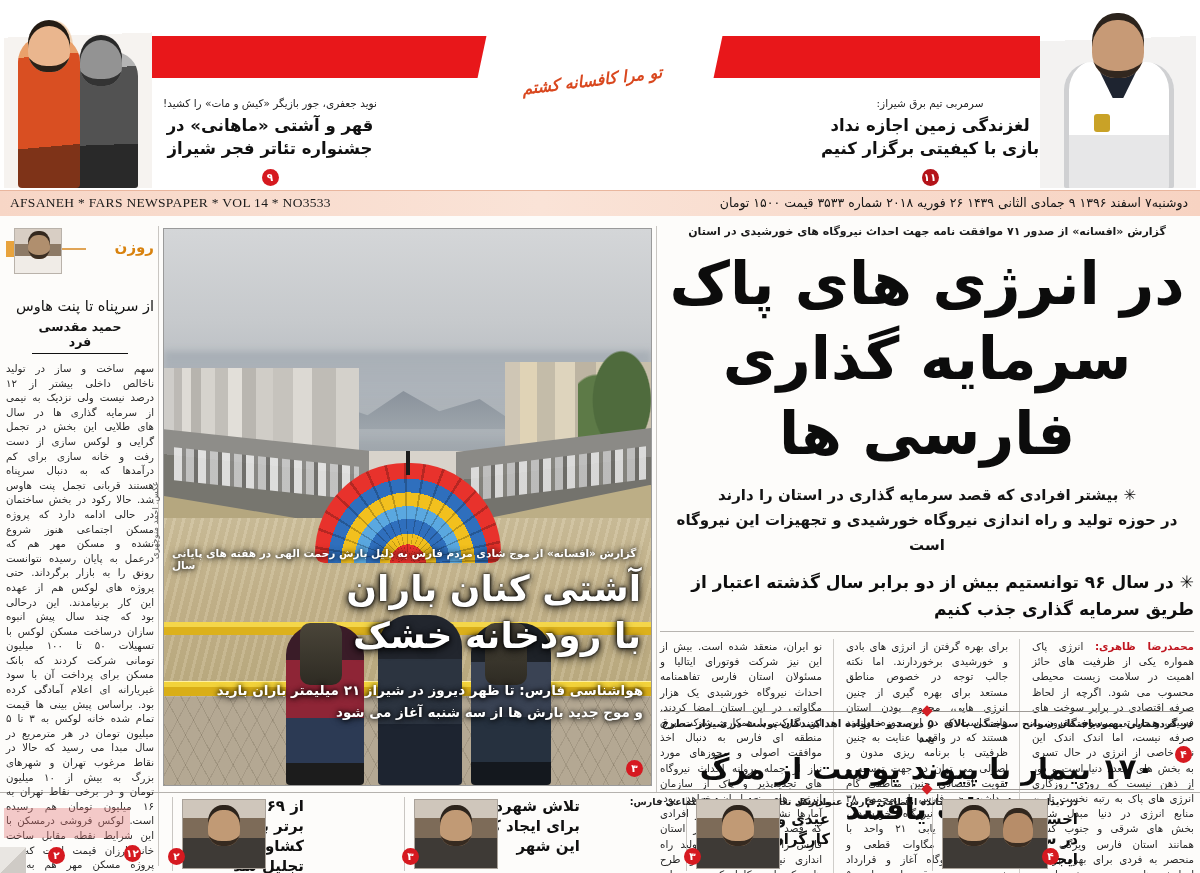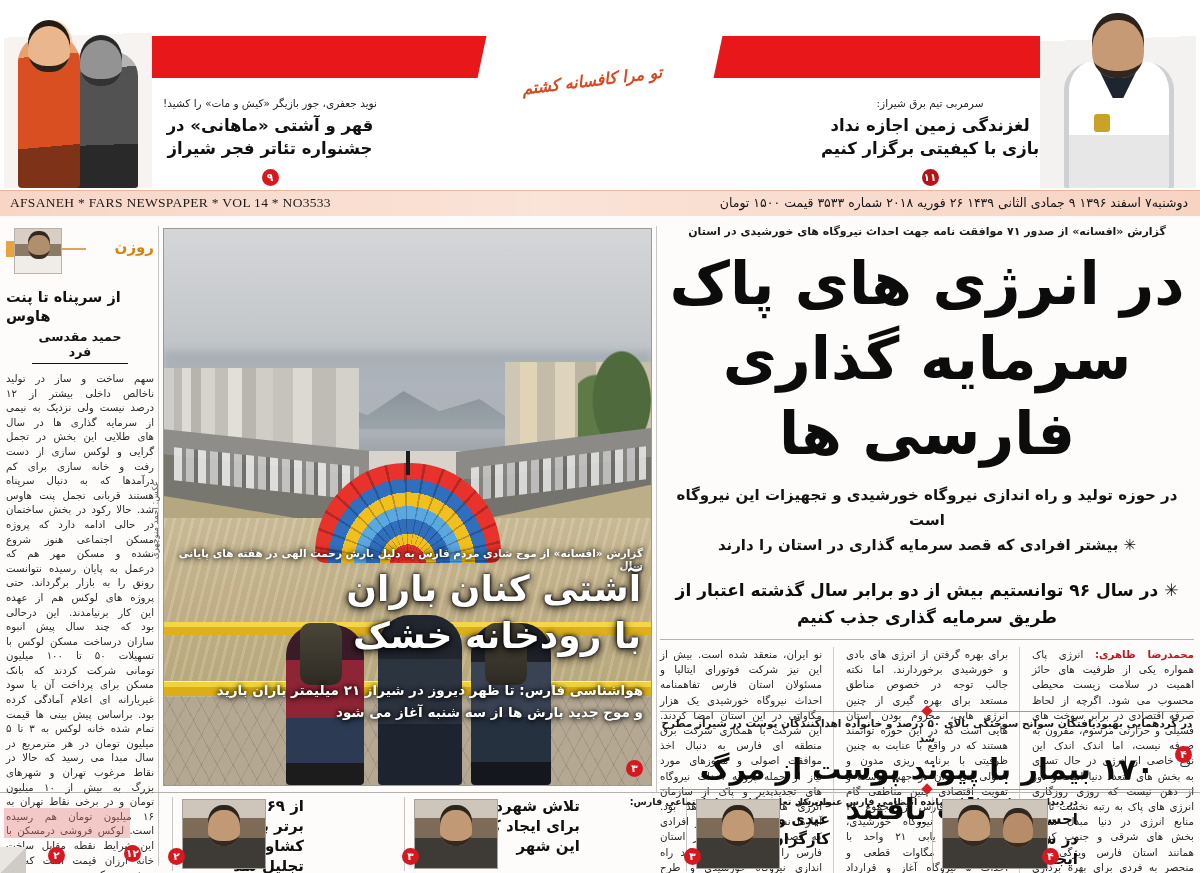--- a/index.html
+++ b/index.html
@@ -193,22 +193,22 @@
     position: absolute; left: 8px; top: 0; width: 48px; height: 46px;
     background: linear-gradient(180deg, #d8cec4 0 34%, #8d7a66 34% 62%, #f0ece7 62% 100%);
     border: 1px solid #b9b2aa;
   }
   .op-photo:after {
     content: ""; position: absolute; left: 13px; top: 6px;
     width: 22px; height: 24px; background: #b08f6e; border-radius: 46%;
     box-shadow: inset 0 -7px 0 -3px #3c2f23, 0 -4px 0 0 #33281e;
   }
   .op-title {
-    text-align: left; font-size: 14.5px; font-weight: bold;
-    color: #111; margin-top: 4px; line-height: 19px;
+    text-align: right; font-size: 14.5px; font-weight: normal;
+    color: #111; margin-top: 13px; line-height: 19px;
   }
   .op-author {
     text-align: center; font-size: 12.5px; font-weight: bold;
     color: #111; margin-top: 3px; padding-bottom: 4px;
     border-bottom: 1px solid #111; width: 96px; margin-left: auto; margin-right: auto;
   }
   .op-body {
     margin-top: 8px;
     font-size: 10.2px; line-height: 14.6px; color: #2a2a2a;
     text-align: justify; text-align-last: justify;
@@ -364,21 +364,21 @@
   .backpack {
     position: absolute; bottom: 18%; width: 42px; height: 62px;
     background: linear-gradient(180deg,#4a4539,#2e2b23);
     border-radius: 10px;
   }
   .bp1 { left: 28%; }
   .bp3 { left: 66%; }
 
   .photo-kicker {
     position: absolute; left: 0; top: 318px; width: 100%;
-    direction: rtl; text-align: right;
+    direction: rtl; text-align: left;
     font-size: 10.5px; font-weight: bold; color: #fff;
     text-shadow: 0 0 4px rgba(0,0,0,.95), 0 0 9px rgba(0,0,0,.8);
     padding: 0 8px;
   }
   .photo-headline {
     position: absolute; right: 10px; top: 336px;
     direction: rtl; text-align: right;
     font-size: 36px; font-weight: bold; color: #fff; line-height: 47px;
     text-shadow: 0 0 5px rgba(0,0,0,.95), 0 2px 10px rgba(0,0,0,.9), 0 0 2px #000;
     letter-spacing: -1px;
@@ -404,22 +404,22 @@
   .lead-title {
     text-align: center; font-size: 59px; font-weight: bold;
     color: #0c0c0c; line-height: 75px; margin-top: 6px;
     letter-spacing: -2px;
   }
   .lead-bullet {
     text-align: center; font-size: 15px; font-weight: bold;
     color: #141414; line-height: 25px; margin-top: 12px;
   }
   .lead-bullet2 {
-    text-align: center; font-size: 17px; font-weight: bold;
-    color: #0e0e0e; line-height: 27px; margin-top: 19px;
+    font-size: 17px; font-weight: bold;
+    color: #0e0e0e; line-height: 27px; margin-top: 11px;
   }
   .lead-rule { height: 1px; background: #b7b4b0; margin: 8px 0 7px; }
 
   .lead-cols {
     display: flex; flex-direction: row; gap: 12px;
     margin-top: 6px; direction: rtl;
   }
   .lead-col {
     flex: 1;
     font-size: 10.3px; line-height: 15.2px; color: #262626;
@@ -616,22 +616,22 @@
     <span class="pg-badge photo-badge">۳</span>
   </div>
 
   <div class="lead">
     <div class="lead-kicker">گزارش «افسانه» از صدور ۷۱ موافقت نامه جهت احداث نیروگاه های خورشیدی در استان</div>
     <div class="lead-title">
       <div>در انرژی های پاک</div>
       <div>سرمایه گذاری فارسی ها</div>
     </div>
     <div class="lead-bullet">
+      <div>✳ بیشتر افرادی که قصد سرمایه گذاری در استان را دارند</div>
       <div>در حوزه تولید و راه اندازی نیروگاه خورشیدی و تجهیزات این نیروگاه است</div>
-      <div>✳ بیشتر افرادی که قصد سرمایه گذاری در استان را دارند</div>
     </div>
     <div class="lead-bullet2">✳ در سال ۹۶ توانستیم بیش از دو برابر سال گذشته اعتبار از طریق سرمایه گذاری جذب کنیم</div>
     <div class="lead-rule"></div>
 
     <div class="lead-cols">
       <div class="lead-col">
         <span class="byline">محمدرضا ظاهری:</span>
         <span>انرژی پاک همواره یکی از ظرفیت های حائز اهمیت در سلامت زیست محیطی محسوب می شود. اگرچه از لحاظ صرفه اقتصادی در برابر سوخت های فسیلی و حرارتی مرسوم، مقرون به صرفه نیست، اما اندک اندک این نوع خاصی از انرژی در حال تسری به بخش های متعدد دنیا است و دور از ذهن نیست که روزی روزگاری انرژی های پاک به رتبه نخست تامین منابع انرژی در دنیا مبدل شوند. بخش های شرقی و جنوب کشور همانند استان فارس ویژگی های منحصر به فردی برای بهره برداری از انرژی های نو و تجدیدپذیر دارند و به دلیل بیابانی و باد خیز بودن، از ظرفیت های مناسبی</span>
       </div>
       <div class="lead-col">برای بهره گرفتن از انرژی های بادی و خورشیدی برخوردارند. اما نکته جالب توجه در خصوص مناطق مستعد برای بهره گیری از چنین انرژی هایی، محروم بودن استان هایی است که در این حوزه توانمند هستند که در واقع با عنایت به چنین ظرفیتی با برنامه ریزی مدون و اصولی می توان در جهت توسعه و تقویت اقتصادی چنین مناطقی گام برداشت. در فارس از مجموع ۳۸ پروانه احداث نیروگاه خورشیدی، تاکنون مکان یابی ۲۱ واحد با ظرفیت ۱۷۰ مگاوات قطعی و احداث ۵ نیروگاه آغاز و قرارداد خرید تضمینی برق تولیدی این ۵ نیروگاه با ظرفیت ۵۰ مگاوات، با سازمان انرژی های</div>

